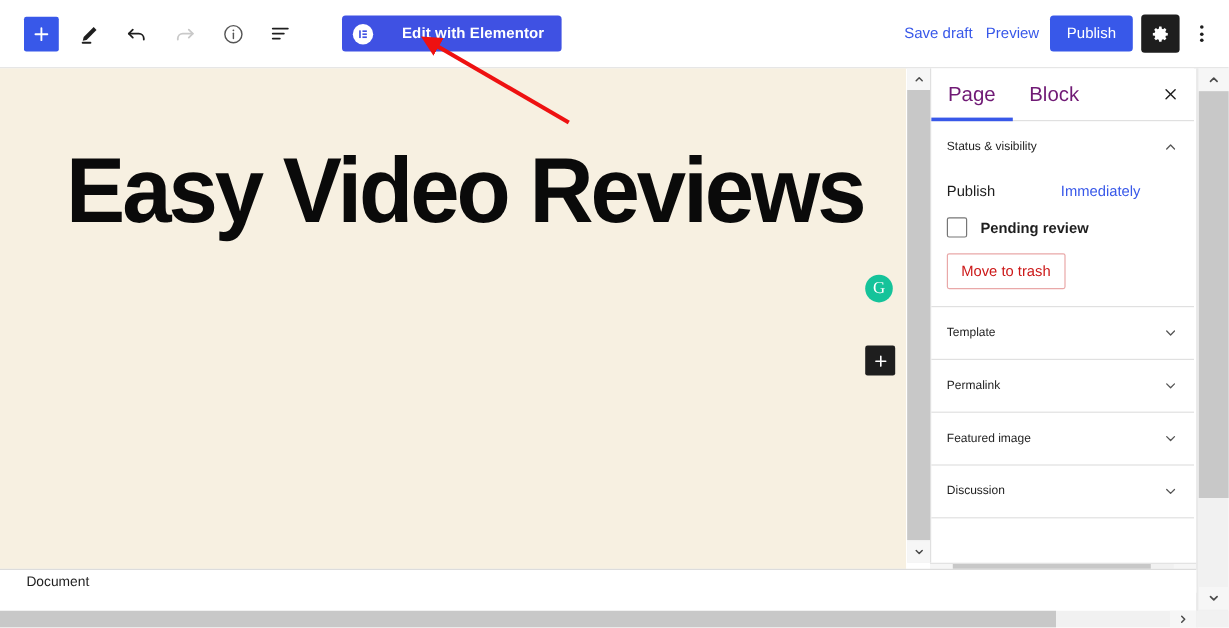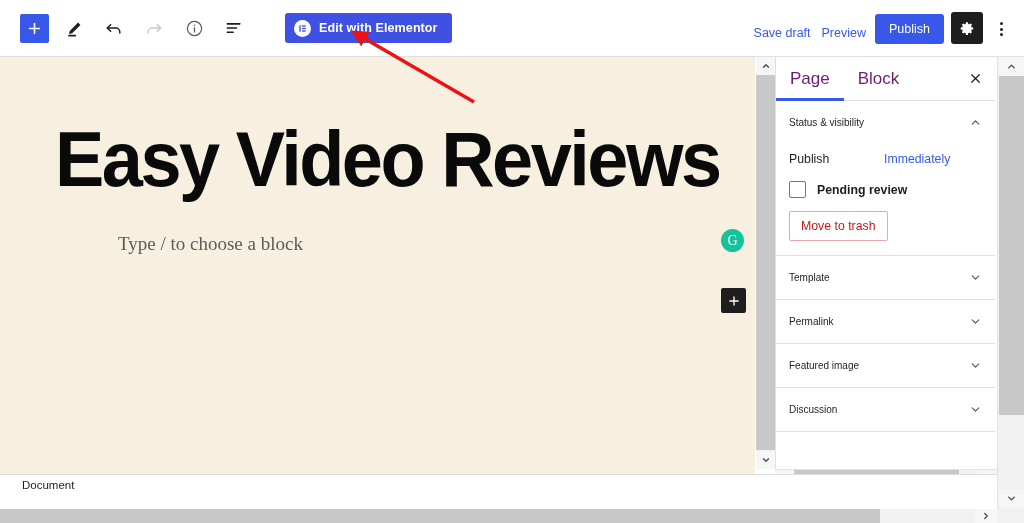--- a/index.html
+++ b/index.html
@@ -18,21 +18,21 @@
   
   .toolbar {
     position: absolute; left: 0; top: 0;
     width: 1024px; height: 57px;
     background: #ffffff;
     border-bottom: 1px solid #e0e0e0;
     display: flex; align-items: center;
   }
   .tb-left { display: flex; align-items: center; padding-left: 20px; gap: 10px; }
   .tb-right {
-    margin-left: auto; display: flex; align-items: flex-end;
+    margin-left: auto; display: flex; align-items: center;
     gap: 7px; padding-right: 12px;
   }
   .icon-btn {
     width: 30px; height: 30px;
     display: flex; align-items: center; justify-content: center;
     border: none; background: transparent; cursor: pointer;
     color: #1e1e1e;
   }
   .add-block-btn {
     width: 29px; height: 29px; border-radius: 2px;
@@ -42,21 +42,21 @@
   }
   .add-block-btn svg { display: block; }
   .icon-btn.disabled { color: #c9c9c9; }
 
   .elementor-btn {
     margin-left: 26px;
     height: 30px;
     background: #3f51e3;
     color: #ffffff;
     border-radius: 3px;
-    display: flex; align-items: center; gap: 8px;
+    display: flex; align-items: center; gap: 24px;
     padding: 0 14px 0 9px;
     font-size: 12.5px; font-weight: bold;
     cursor: pointer; white-space: nowrap;
     letter-spacing: .1px;
   }
   .elementor-mark {
     width: 17px; height: 17px; border-radius: 50%;
     background: #ffffff; color: #3f51e3;
     display: flex; align-items: center; justify-content: center;
     font-size: 10px; font-weight: bold; font-family: "Liberation Serif", serif;
@@ -343,21 +343,20 @@
         <i></i>
         <i></i>
         <i></i>
       </div>
     </div>
   </div>
 
   <div class="canvas">
     <div class="post-title">Easy Video Reviews</div>
     <div class="grammarly-badge">G</div>
-    <div class="block-placeholder">Type / to choose a block</div>
     <div class="block-inserter">
       <svg width="14" height="14" viewBox="0 0 24 24" fill="none" stroke="#ffffff" stroke-width="2.3" stroke-linecap="round">
         <path d="M12 5v14M5 12h14"></path>
       </svg>
     </div>
   </div>
 
   <svg class="annotation-arrow" viewBox="0 0 150 90">
     <defs>
       <marker id="arrowhead" markerWidth="5" markerHeight="5" refX="1.2" refY="2.5" orient="auto">

